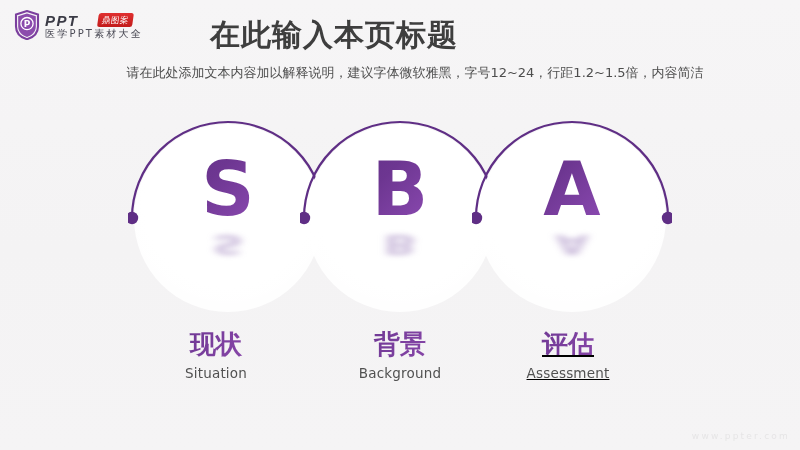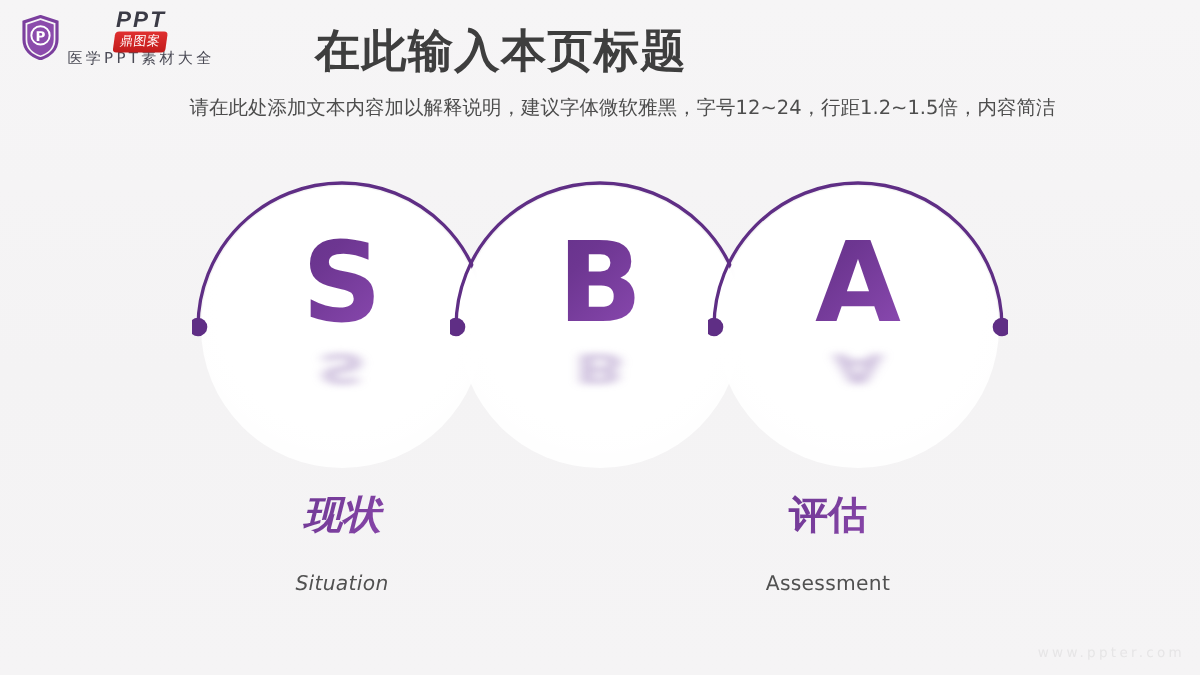--- a/index.html
+++ b/index.html
@@ -46,22 +46,21 @@
   .logo-text {
     display: flex;
     flex-direction: column;
     justify-content: center;
     gap: 1px;
     padding-top: 1px;
   }
   .logo-top {
     display: flex;
     align-items: center;
-    gap: 0;
-    flex-direction: column;
+    gap: 20px;
   }
   .logo-ppt {
     font-family: "Liberation Sans", sans-serif;
     font-weight: bold;
     font-style: italic;
     font-size: 15px;
     letter-spacing: 1.4px;
     color: #3b3b46;
     line-height: 1;
   }
@@ -195,36 +194,36 @@
     left: 0;
     width: 800px;
     height: 90px;
   }
   .label-group {
     position: absolute;
     top: 0;
     width: 200px;
     text-align: center;
   }
-  .label-group.n0 { left: 128px; font-style: italic; }
+  .label-group.n0 { left: 116px; }
   .label-group.n1 { left: 300px; }
-  .label-group.n2 { left: 452px; }
+  .label-group.n2 { left: 468px; text-decoration: underline; }
   .label-cn {
     font-size: 26px;
     font-weight: bold;
     line-height: 1.15;
     font-family: "DejaVu Sans", sans-serif;
     background: linear-gradient(120deg, #5c2d83 0%, #7b3f9e 50%, #a052bd 100%);
     -webkit-background-clip: text;
     background-clip: text;
     color: transparent;
     -webkit-text-fill-color: transparent;
   }
   .label-en {
-    margin-top: 21px;
+    margin-top: 5px;
     font-size: 13.5px;
     color: #515151;
     letter-spacing: 0.2px;
     font-family: "DejaVu Sans", sans-serif;
   }
 
   
   #footer {
     position: absolute;
     right: 10px;
@@ -299,20 +298,24 @@
       <div class="letter">A</div>
     </div>
 
   </div>
 
   <div id="labels">
     <div class="label-group n0">
       <div class="label-cn">现状</div>
       <div class="label-en">Situation</div>
     </div>
+    <div class="label-group n1">
+      <div class="label-cn">背景</div>
+      <div class="label-en">Background</div>
+    </div>
     <div class="label-group n2">
       <div class="label-cn">评估</div>
       <div class="label-en">Assessment</div>
     </div>
   </div>
 
   <div id="footer">www.ppter.com</div>
 
 </div>
 

